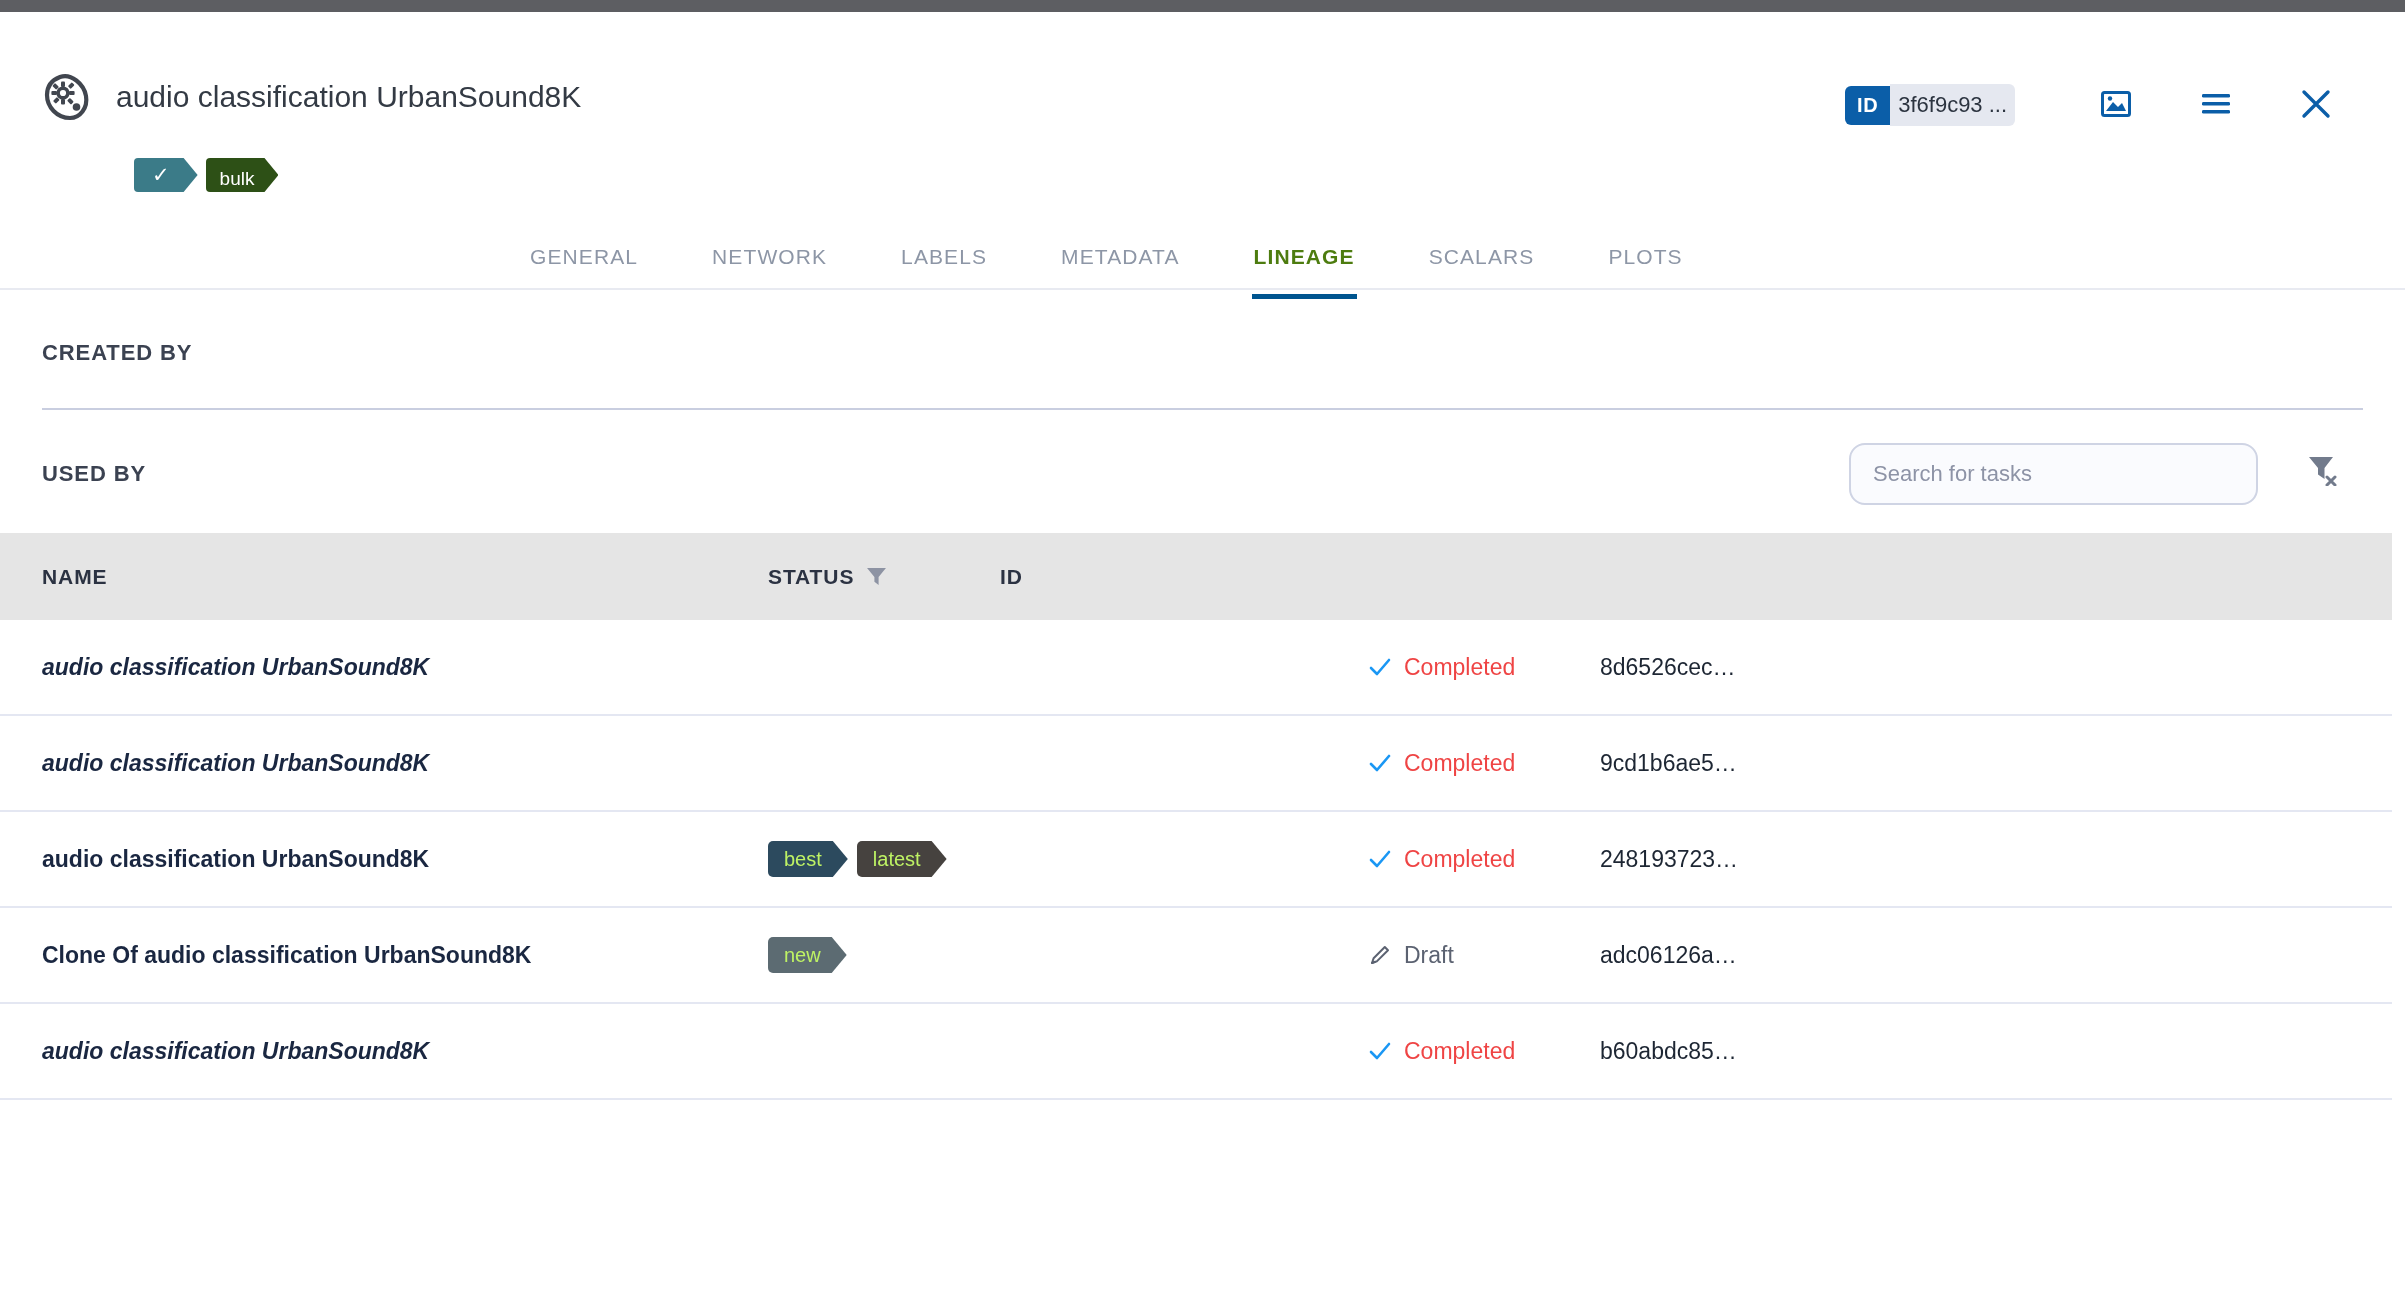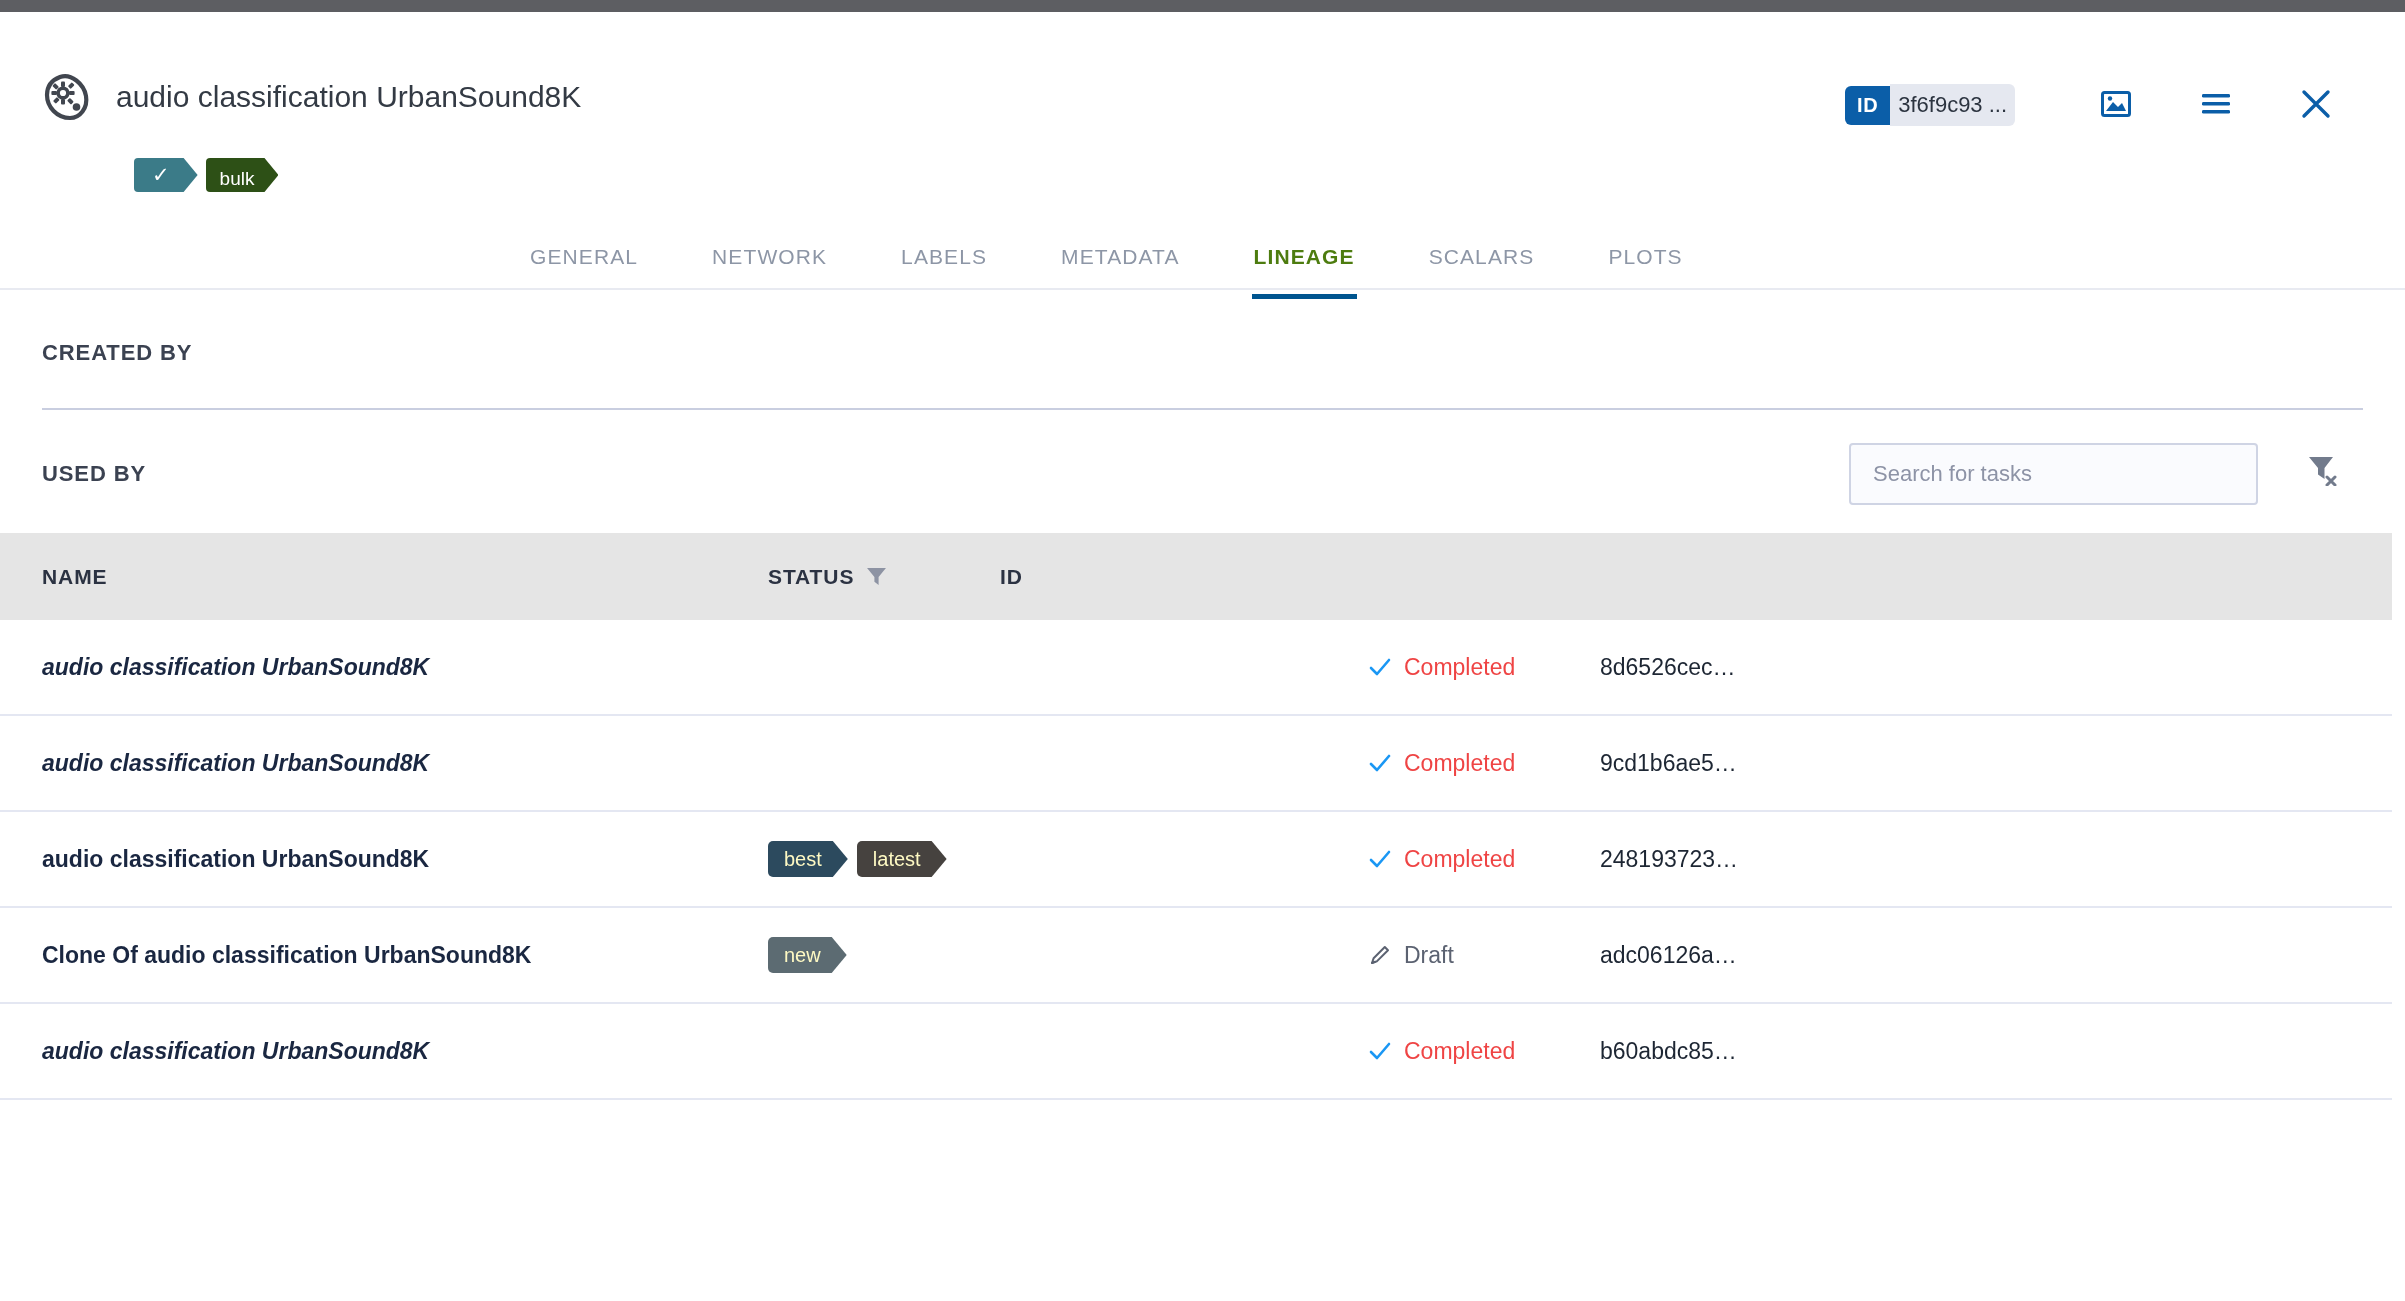--- a/index.html
+++ b/index.html
@@ -169,21 +169,21 @@
     position: absolute;
     top: 33px;
     left: 1849px;
     width: 409px;
     height: 62px;
   }
   .search-input {
     width: 409px;
     height: 62px;
     border: 2px solid #cfd4e4;
-    border-radius: 4px;
+    border-radius: 16px;
     background: #fafbfe;
     padding: 0 22px;
     font-size: 22px;
     color: #3b4251;
     font-family: "Liberation Sans", sans-serif;
     outline: none;
   }
   .search-input::placeholder { color: #8d93a6; }
 
   .filter-clear-icon {
@@ -239,21 +239,21 @@
   .name-cell { font-weight: 700; }
   .name-cell.italic { font-style: italic; font-weight: 600; }
 
   .tags-cell { gap: 9px; }
   .row-chip {
     position: relative;
     height: 36px;
     display: flex;
     align-items: center;
     padding: 0 26px 0 16px;
-    color: #fef9c3;
+    color: #bef264;
     font-size: 20px;
     border-radius: 5px 0 0 5px;
     clip-path: polygon(0 0, calc(100% - 15px) 0, 100% 50%, calc(100% - 15px) 100%, 0 100%);
     white-space: nowrap;
   }
 
   .status-cell { gap: 12px; font-size: 23px; }
   .status-completed { color: #ef4444; }
   .status-draft { color: #5b6271; }
   .status-ico { width: 24px; height: 24px; display: block; }

